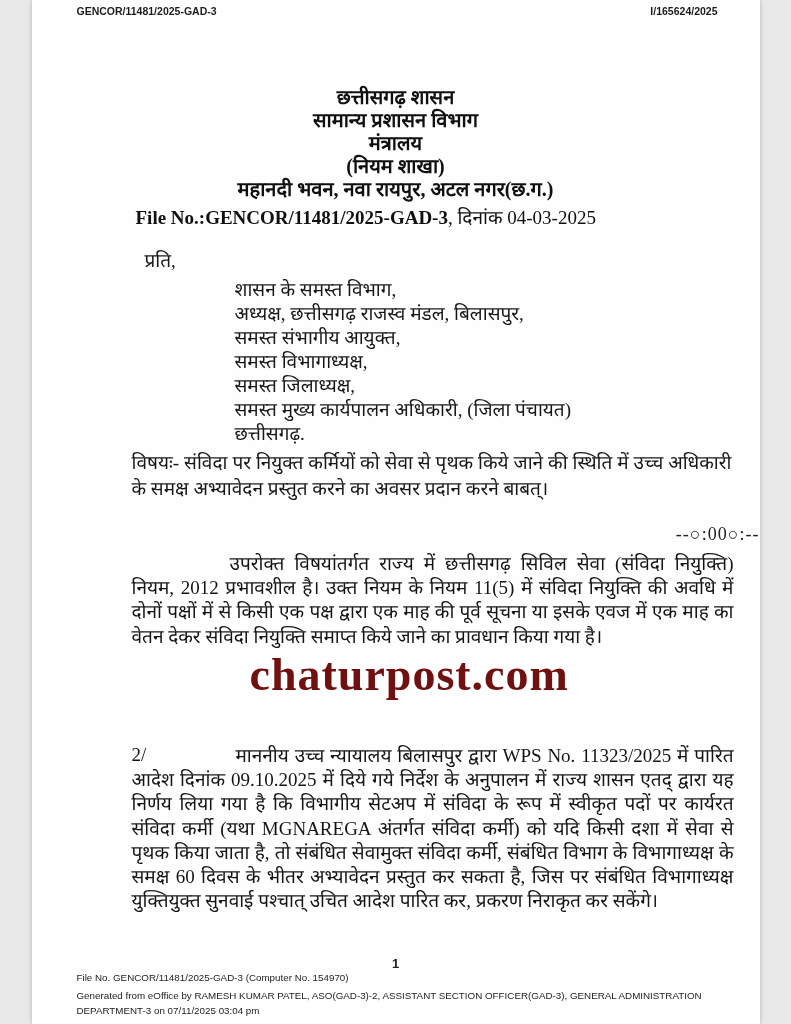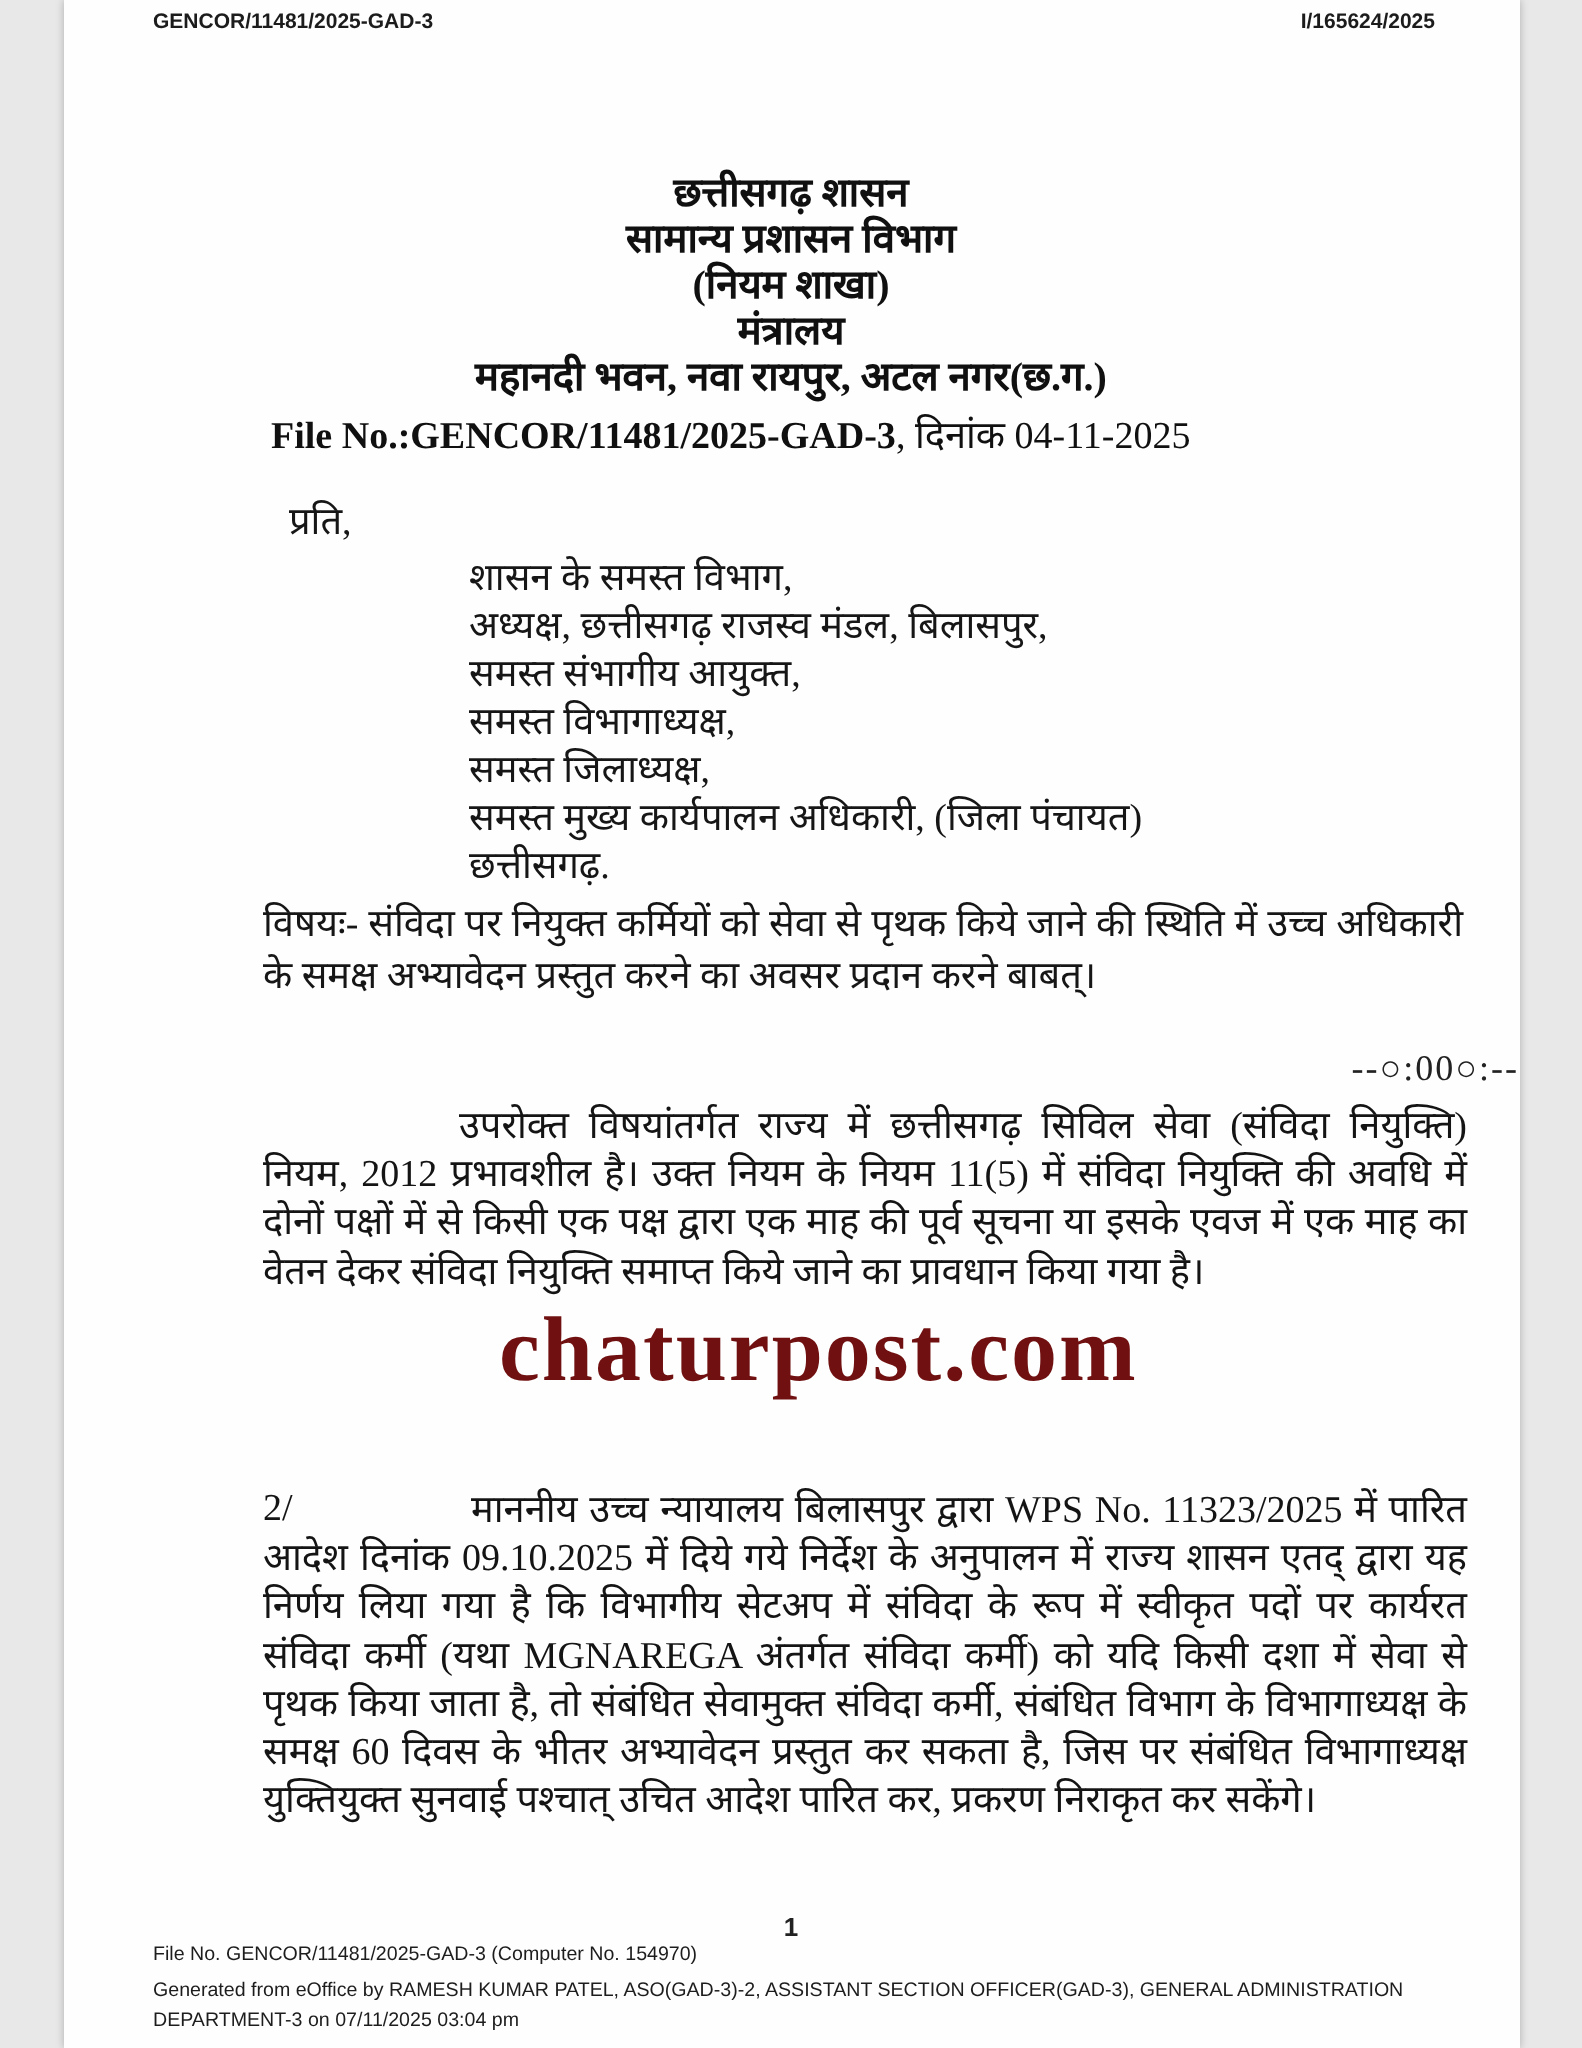--- a/index.html
+++ b/index.html
@@ -86,27 +86,27 @@
 <div class="page">
 
   <div class="top-row">
     <span>GENCOR/11481/2025-GAD-3</span>
     <span>I/165624/2025</span>
   </div>
 
   <div class="letterhead">
     <div>छत्तीसगढ़ शासन</div>
     <div>सामान्य प्रशासन विभाग</div>
+    <div>मंत्रालय</div>
     <div>(नियम शाखा)</div>
-    <div>मंत्रालय</div>
     <div>महानदी भवन, नवा रायपुर, अटल नगर(छ.ग.)</div>
   </div>
 
   <div class="file-line">
-    <span class="b">File No.:GENCOR/11481/2025-GAD-3</span><span>, दिनांक 04-11-2025</span>
+    <span class="b">File No.:GENCOR/11481/2025-GAD-3</span><span>, दिनांक 04-03-2025</span>
   </div>
 
   <div class="salutation">प्रति,</div>
 
   <div class="addressees">
     <div>शासन के समस्त विभाग,</div>
     <div>अध्यक्ष, छत्तीसगढ़ राजस्व मंडल, बिलासपुर,</div>
     <div>समस्त संभागीय आयुक्त,</div>
     <div>समस्त विभागाध्यक्ष,</div>
     <div>समस्त जिलाध्यक्ष,</div>

